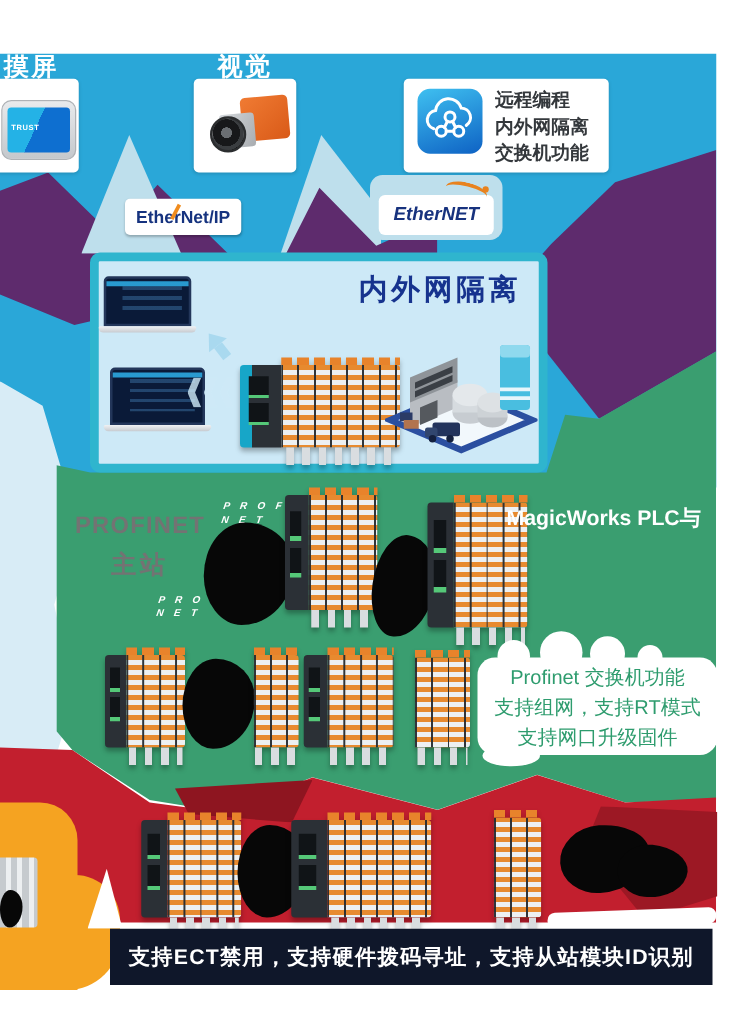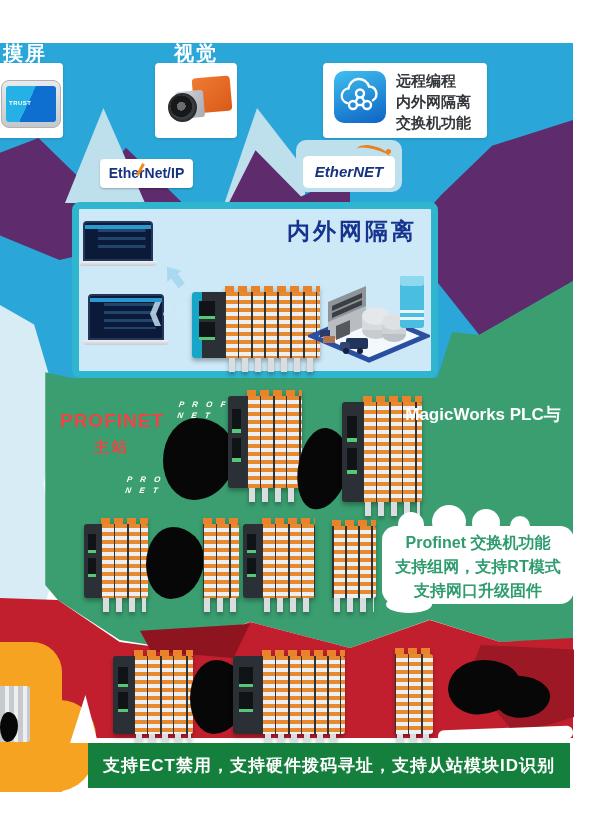--- a/index.html
+++ b/index.html
@@ -99,34 +99,34 @@
   .plc .body::before { content:""; position:absolute; left:0; right:0; top:-6px; height:6px;
         background:repeating-linear-gradient(90deg,#E8832B 0 9px, transparent 9px 13px); }
   .plc .body::after { content:""; position:absolute; left:4%; right:4%; top:100%; height:14px;
         background:repeating-linear-gradient(90deg,#D9DDE0 0 6px, transparent 6px 13px); }
   .plc.teal .head { background:linear-gradient(90deg,#17A6C8 0 30%,#2B3036 30%); }
 
   
   .blob { position:absolute; background:#070707; border-radius:46% 54% 58% 42% / 52% 44% 56% 48%; }
 
   
-  .pf-master { left:52px; top:410px; width:120px; text-align:center; color:#ef4444; font-weight:bold; }
+  .pf-master { left:52px; top:410px; width:120px; text-align:center; color:#737373; font-weight:bold; }
   .pf-master .l1 { font-size:19px; letter-spacing:1px; }
-  .pf-master .l2 { font-size:15px; letter-spacing:3px; margin-top:6px; }
+  .pf-master .l2 { font-size:20px; letter-spacing:3px; margin-top:6px; }
   .pf-tag { position:absolute; color:#fff; font-weight:bold; font-style:italic; font-size:8px; letter-spacing:3px; line-height:11px; transform:skewX(-8deg); }
   .mw-block { left:390px; top:403px; width:186px; text-align:center; color:#fff; font-weight:bold; font-size:17px; line-height:23px; }
 
   .bubble { left:382px; top:526px; width:192px; height:78px; background:#fff; border-radius:14px; }
   .puff { position:absolute; background:#fff; border-radius:50%; }
-  .bubble-text { left:382px; top:531px; width:192px; text-align:center; color:#2E9C6E; font-weight:bold; font-size:16px; line-height:24px; }
+  .bubble-text { left:382px; top:531px; width:192px; text-align:center; color:#2E9C6E; font-weight:normal; font-size:16px; line-height:24px; }
 
   
   .grey-part { left:0; top:686px; width:30px; height:56px; border-radius:0 3px 3px 0;
                background:repeating-linear-gradient(90deg,#C6CACE 0 5px,#EDEFF1 5px 9px); }
-  .banner { left:88px; top:743px; width:482px; height:45px; background:#15803d; }
+  .banner { left:88px; top:743px; width:482px; height:45px; background:#0f172a; }
   .banner-text { width:100%; text-align:center; line-height:45px; color:#fff; font-weight:bold; font-size:17px; letter-spacing:1px; }
 </style>
 </head>
 <body>
 
 <div id="stage">
 
   <div class="abs cyan-band"></div>
   <div class="abs pale-m2"></div>
   <div class="abs purple-left"></div>

